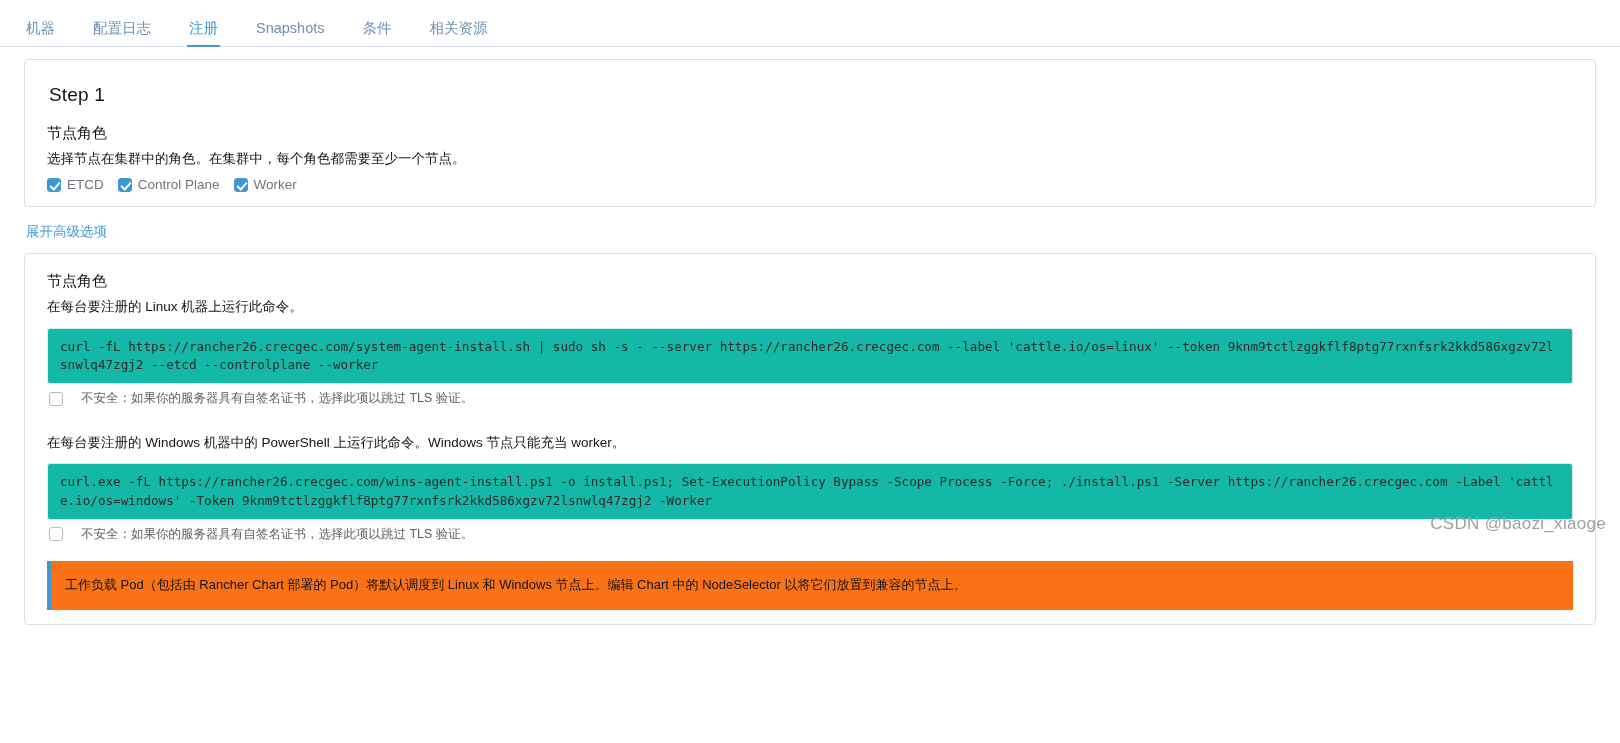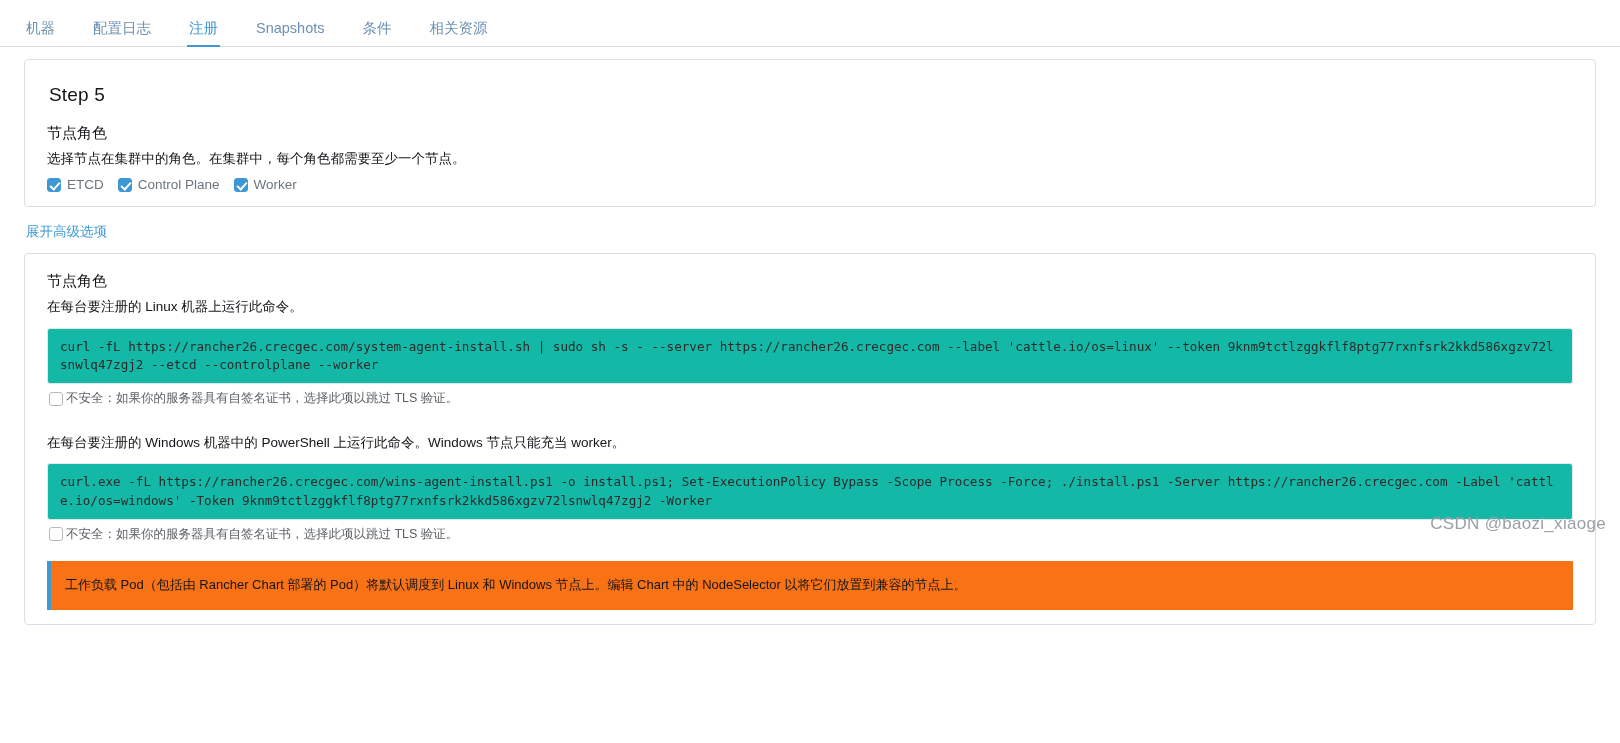--- a/index.html
+++ b/index.html
@@ -112,21 +112,21 @@
     padding: 9px 12px;
     margin: 10px 0 6px 0;
     font-family: "DejaVu Sans Mono", "Liberation Mono", monospace;
     font-size: 12.6px;
     line-height: 1.45;
     color: #2b2b2b;
     white-space: pre-wrap;
     word-break: break-all;
   }
 
-  .insecure-row { display: flex; align-items: center; gap: 3px; margin: 6px 0 0 2px; }
+  .insecure-row { display: flex; align-items: center; gap: 18px; margin: 6px 0 0 2px; }
   .insecure-row .cbx-label { font-size: 12.5px; color: #5c6066; }
 
   .gap-lg { height: 26px; }
 
   
   .banner {
     margin-top: 18px;
     background: #f97316;
     border-left: 4px solid #3d98d3;
     padding: 15px 14px;
@@ -155,21 +155,21 @@
     <div class="tab"><span>机器</span></div>
     <div class="tab"><span>配置日志</span></div>
     <div class="tab active"><span>注册</span></div>
     <div class="tab"><span>Snapshots</span></div>
     <div class="tab"><span>条件</span></div>
     <div class="tab"><span>相关资源</span></div>
   </div>
 
   
   <div class="panel">
-    <div class="step-title">Step 5</div>
+    <div class="step-title">Step 1</div>
     <div class="sub-title">节点角色</div>
     <div class="desc">选择节点在集群中的角色。在集群中，每个角色都需要至少一个节点。</div>
     <div class="role-row">
       <label class="cbx">
         <span class="box checked"></span>
         <span class="cbx-label">ETCD</span>
       </label>
       <label class="cbx">
         <span class="box checked"></span>
         <span class="cbx-label">Control Plane</span>

